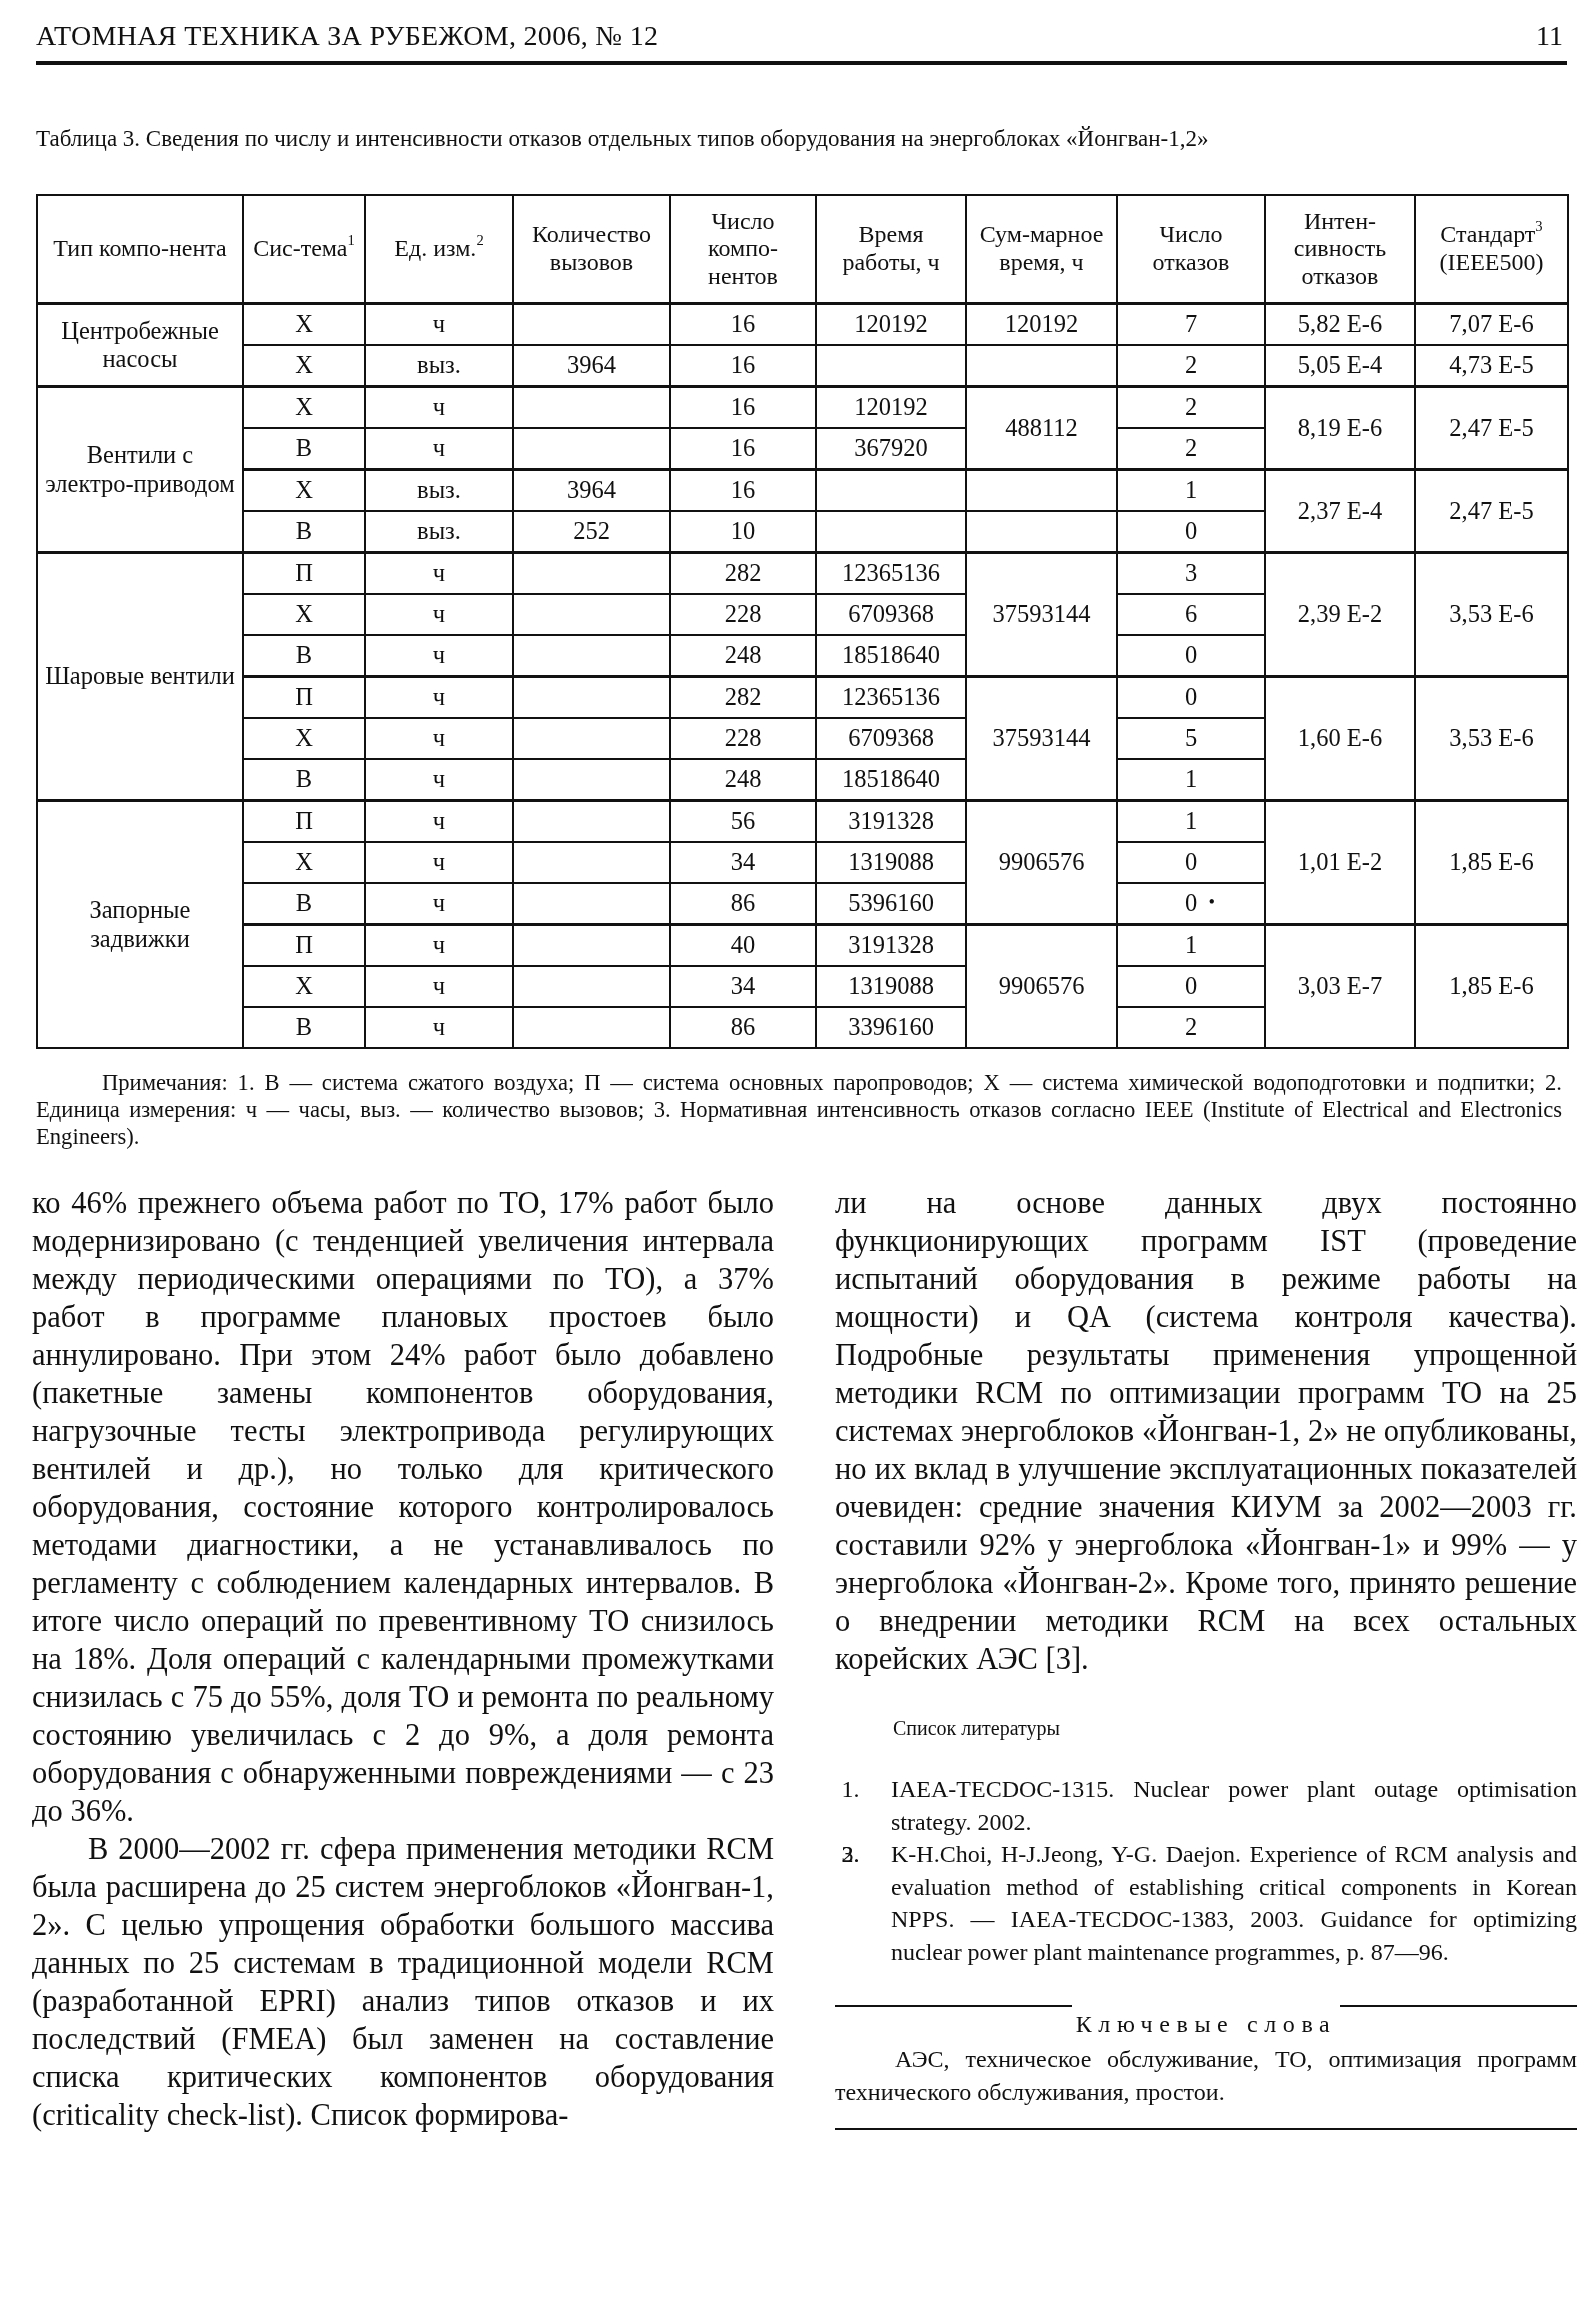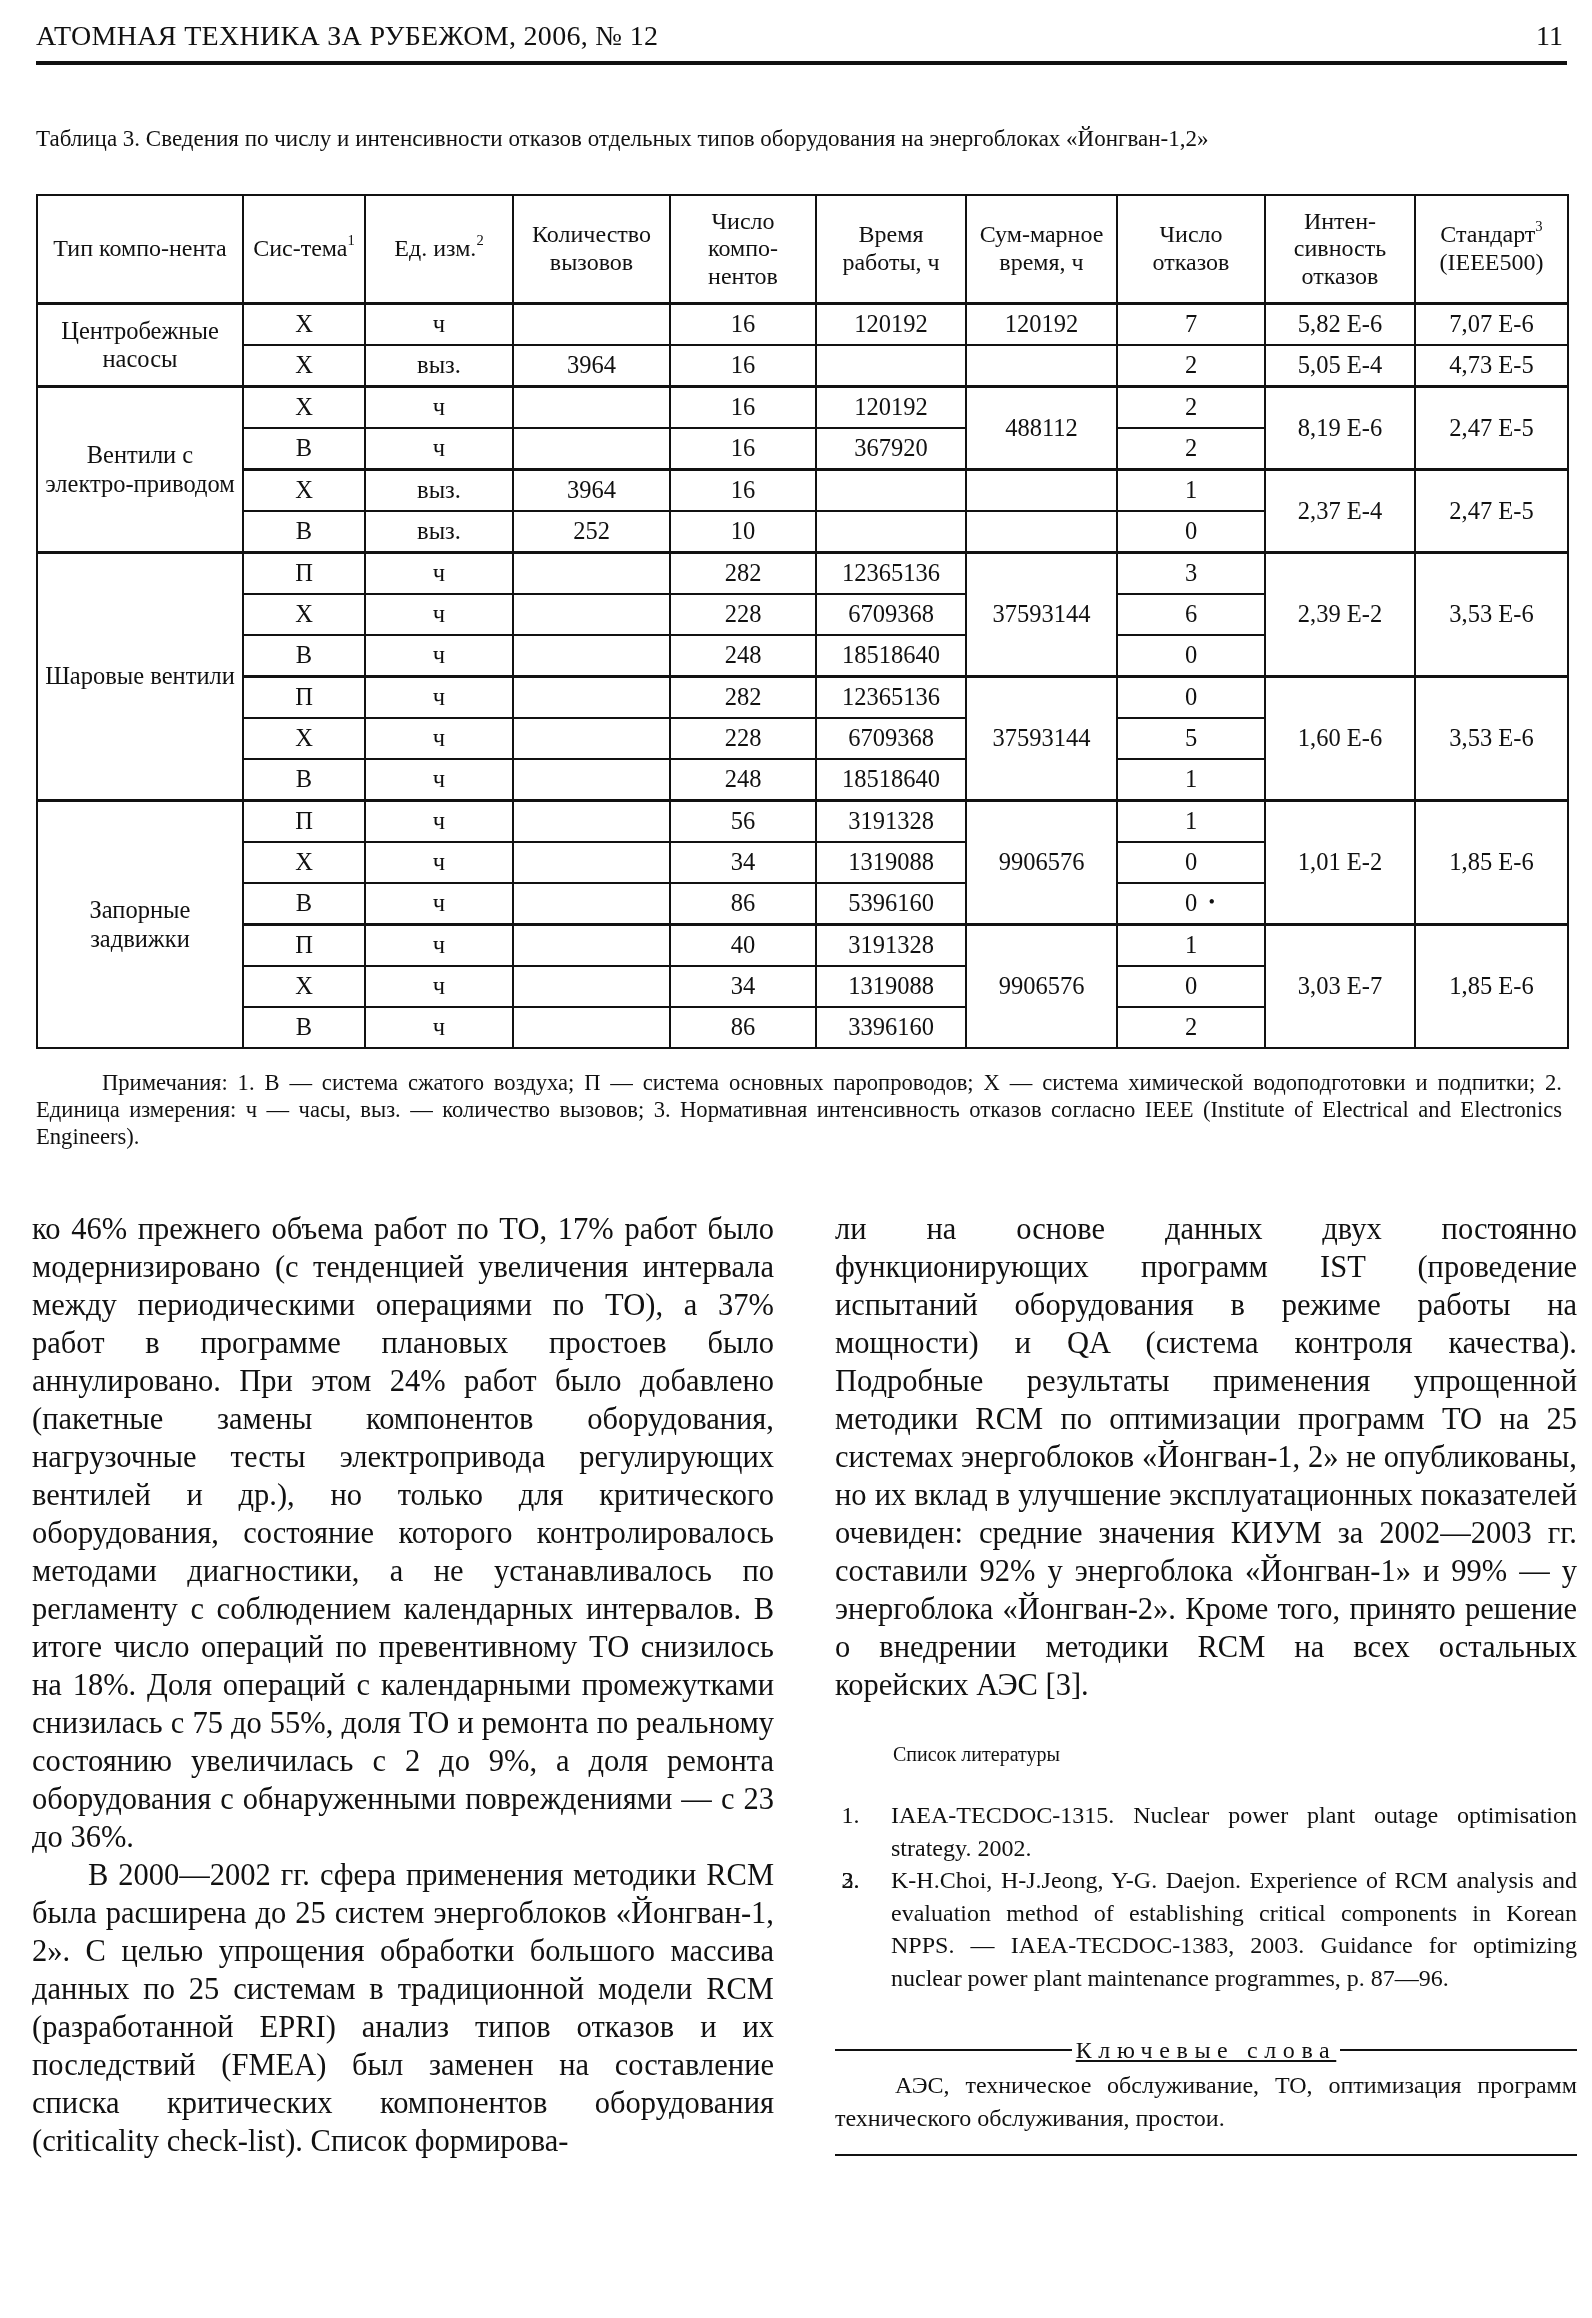--- a/index.html
+++ b/index.html
@@ -19,30 +19,30 @@
   table.data td { height: 39px; }
   table.data tr.group-start td { border-top-width: 3.3px; }
   table.data td.dotted { position: relative; }
   table.data td.dotted .mark { position: absolute; left: 62%; top: 6.6px; font-size: 18.6px; }
   sup { font-size: 14.6px; vertical-align: 10.6px; line-height: 0; }
 
   .notes { position: absolute; left: 36px; top: 1069px; width: 1526px; font-size: 22.6px; line-height: 27px;
            text-align: justify; text-indent: 66px; }
 
   .col { position: absolute; top: 1184px; width: 742px; font-size: 30.5px; line-height: 38px;
-         text-align: justify; margin-top: 26px; }
+         text-align: justify; }
   .col.left { left: 32px; }
   .col.right { left: 835px; }
   .col p { margin: 0; }
   .col p.indent { text-indent: 56px; }
   .refs-title { font-weight: normal; font-size: 20px; margin: 30.5px 0 26.5px 58px; }
   ol.refs { list-style: none; margin: 0; padding: 0; font-size: 24px; line-height: 32.5px; }
   ol.refs li { position: relative; padding-left: 56px; text-align: justify; margin-bottom: 0; }
   ol.refs li .num { position: absolute; left: 6.6px; top: 0; }
-  .kw-title { display: flex; align-items: center; margin-top: 37px; font-size: 24px; letter-spacing: 6.6px; text-decoration: underline; }
+  .kw-title { display: flex; align-items: flex-start; margin-top: 37px; font-size: 24px; letter-spacing: 6.6px; }
   .kw-title .rule { flex: 1; border-top: 2px solid #111; height: 0; }
   .kw-title span.t { padding: 0 4px; }
   .kw-text { font-size: 24px; line-height: 32.5px; text-align: justify; text-indent: 60px; }
   .kw-bottom { border-top: 2.7px solid #111; margin-top: 20px; height: 0; }
 </style>
 </head>
 <body>
 
 <div class="running-head">
   <span class="journal">АТОМНАЯ ТЕХНИКА ЗА РУБЕЖОМ, 2006, № 12</span>

